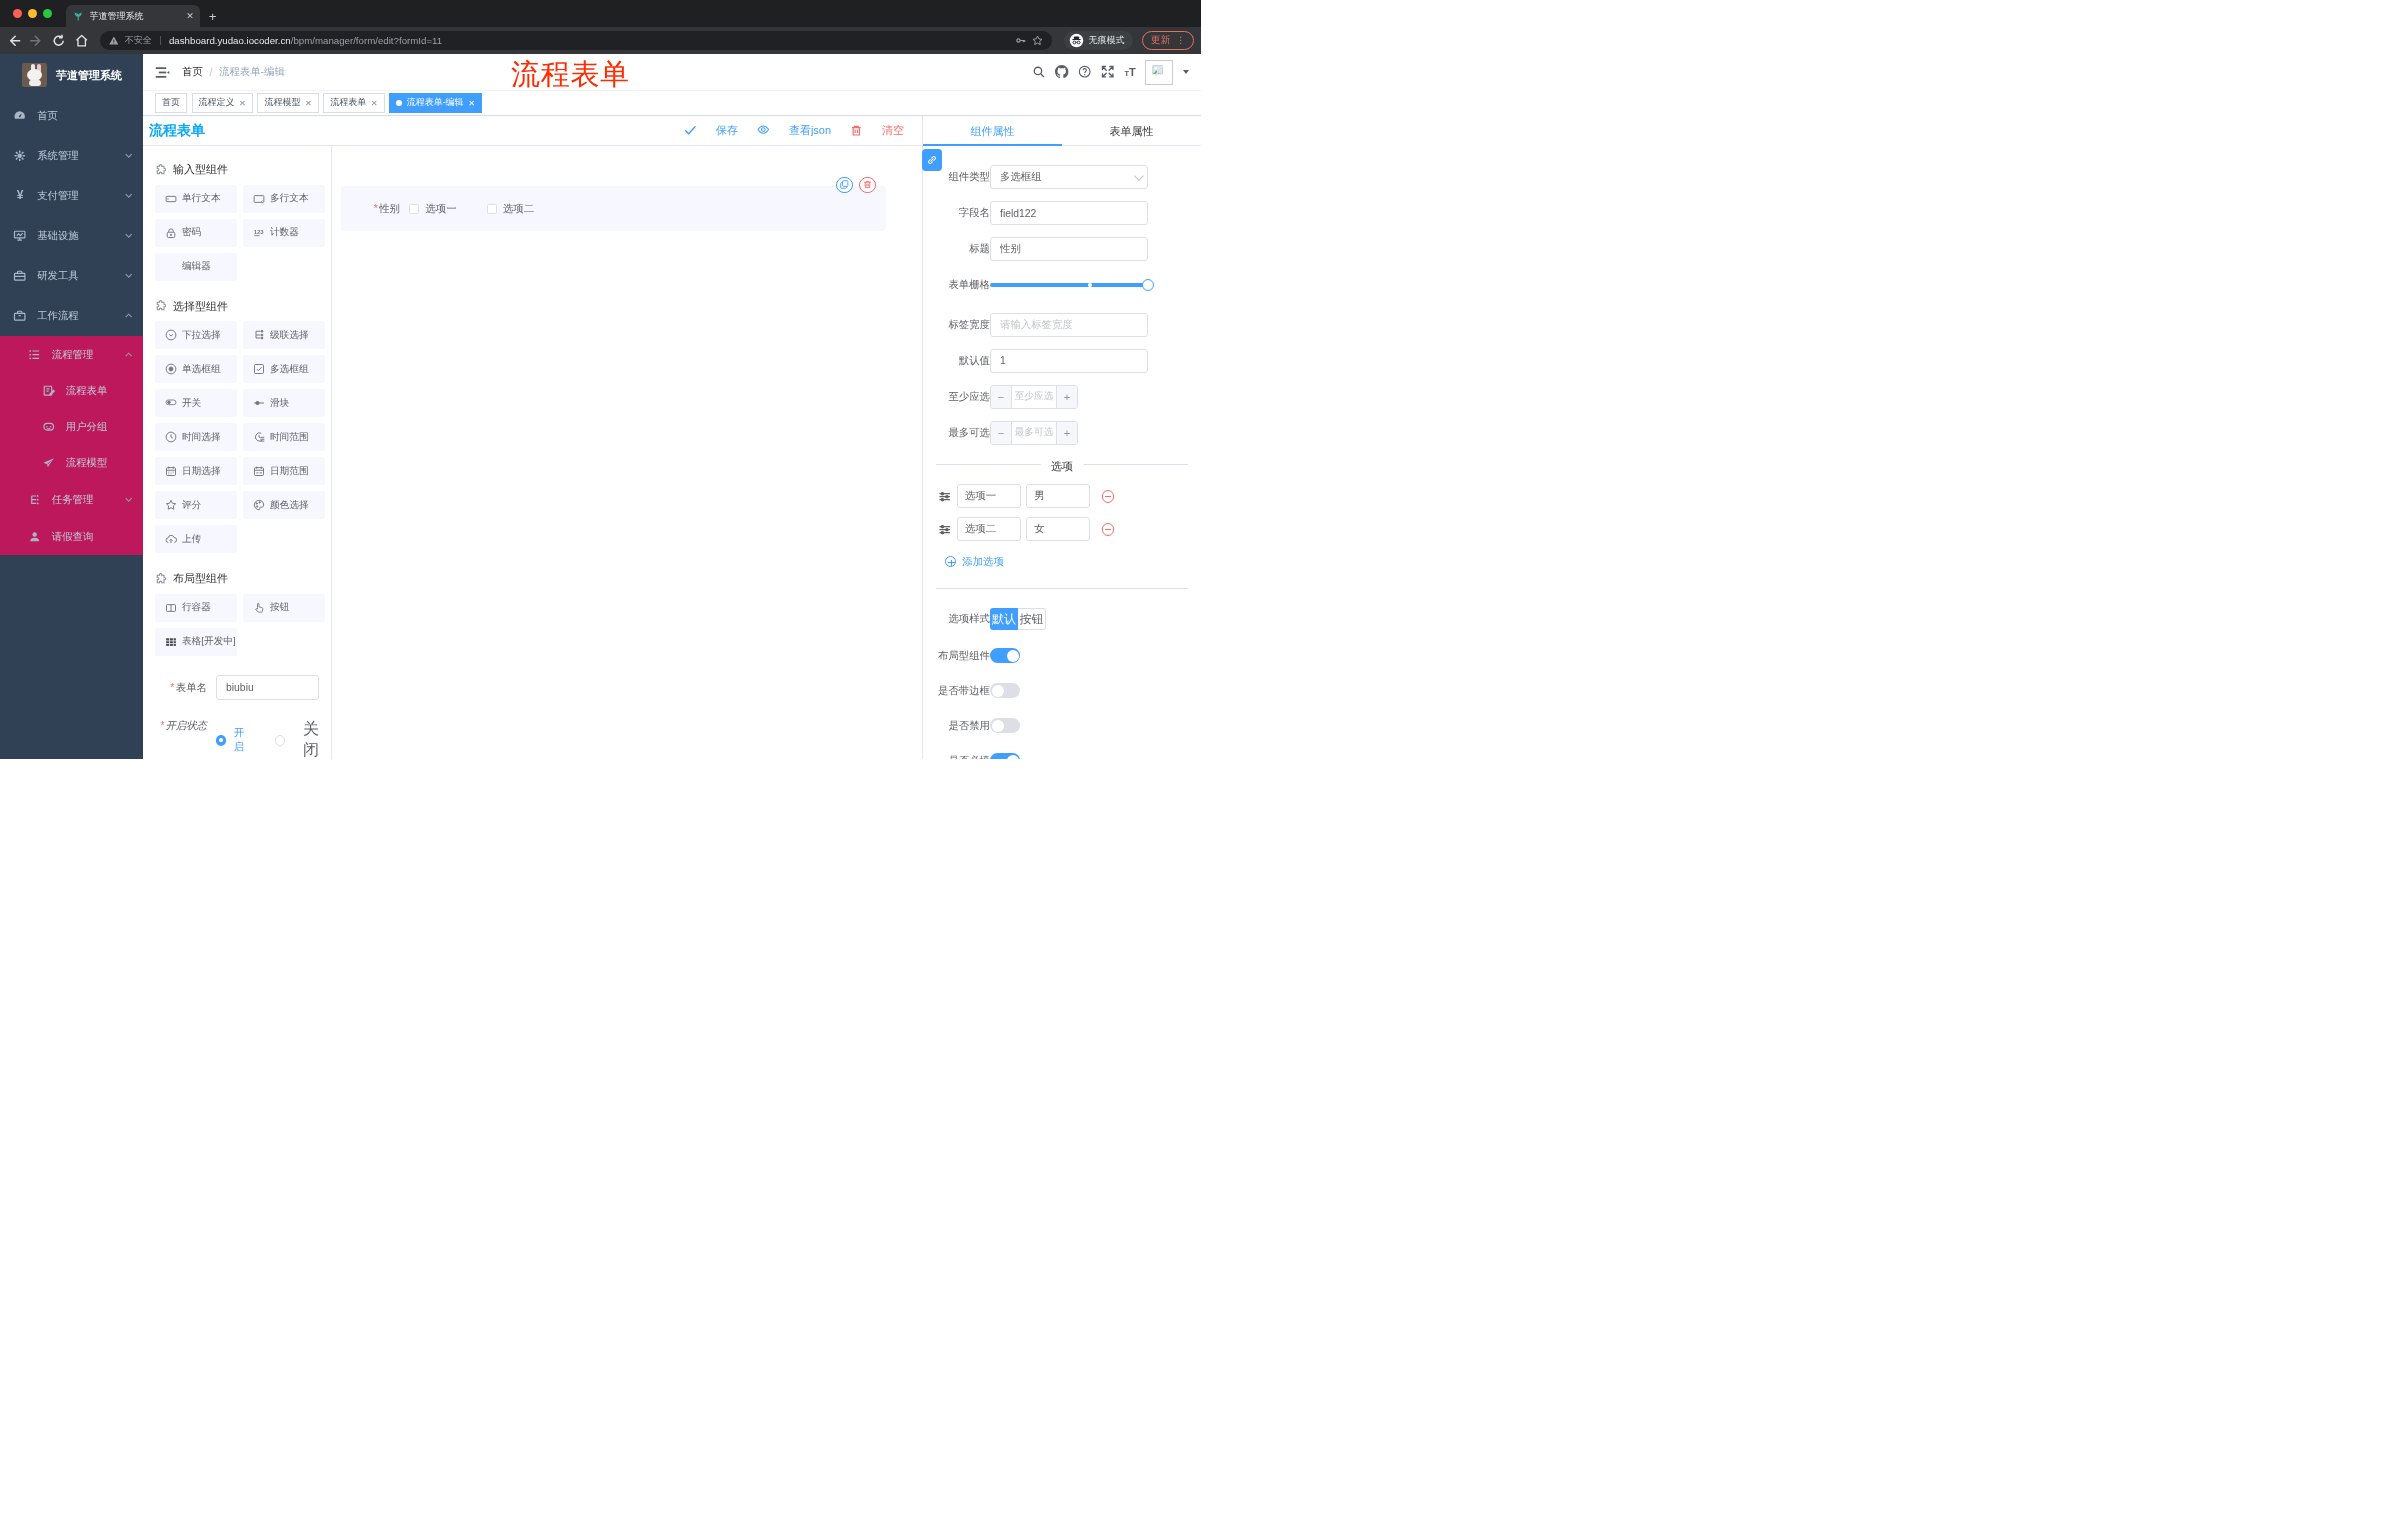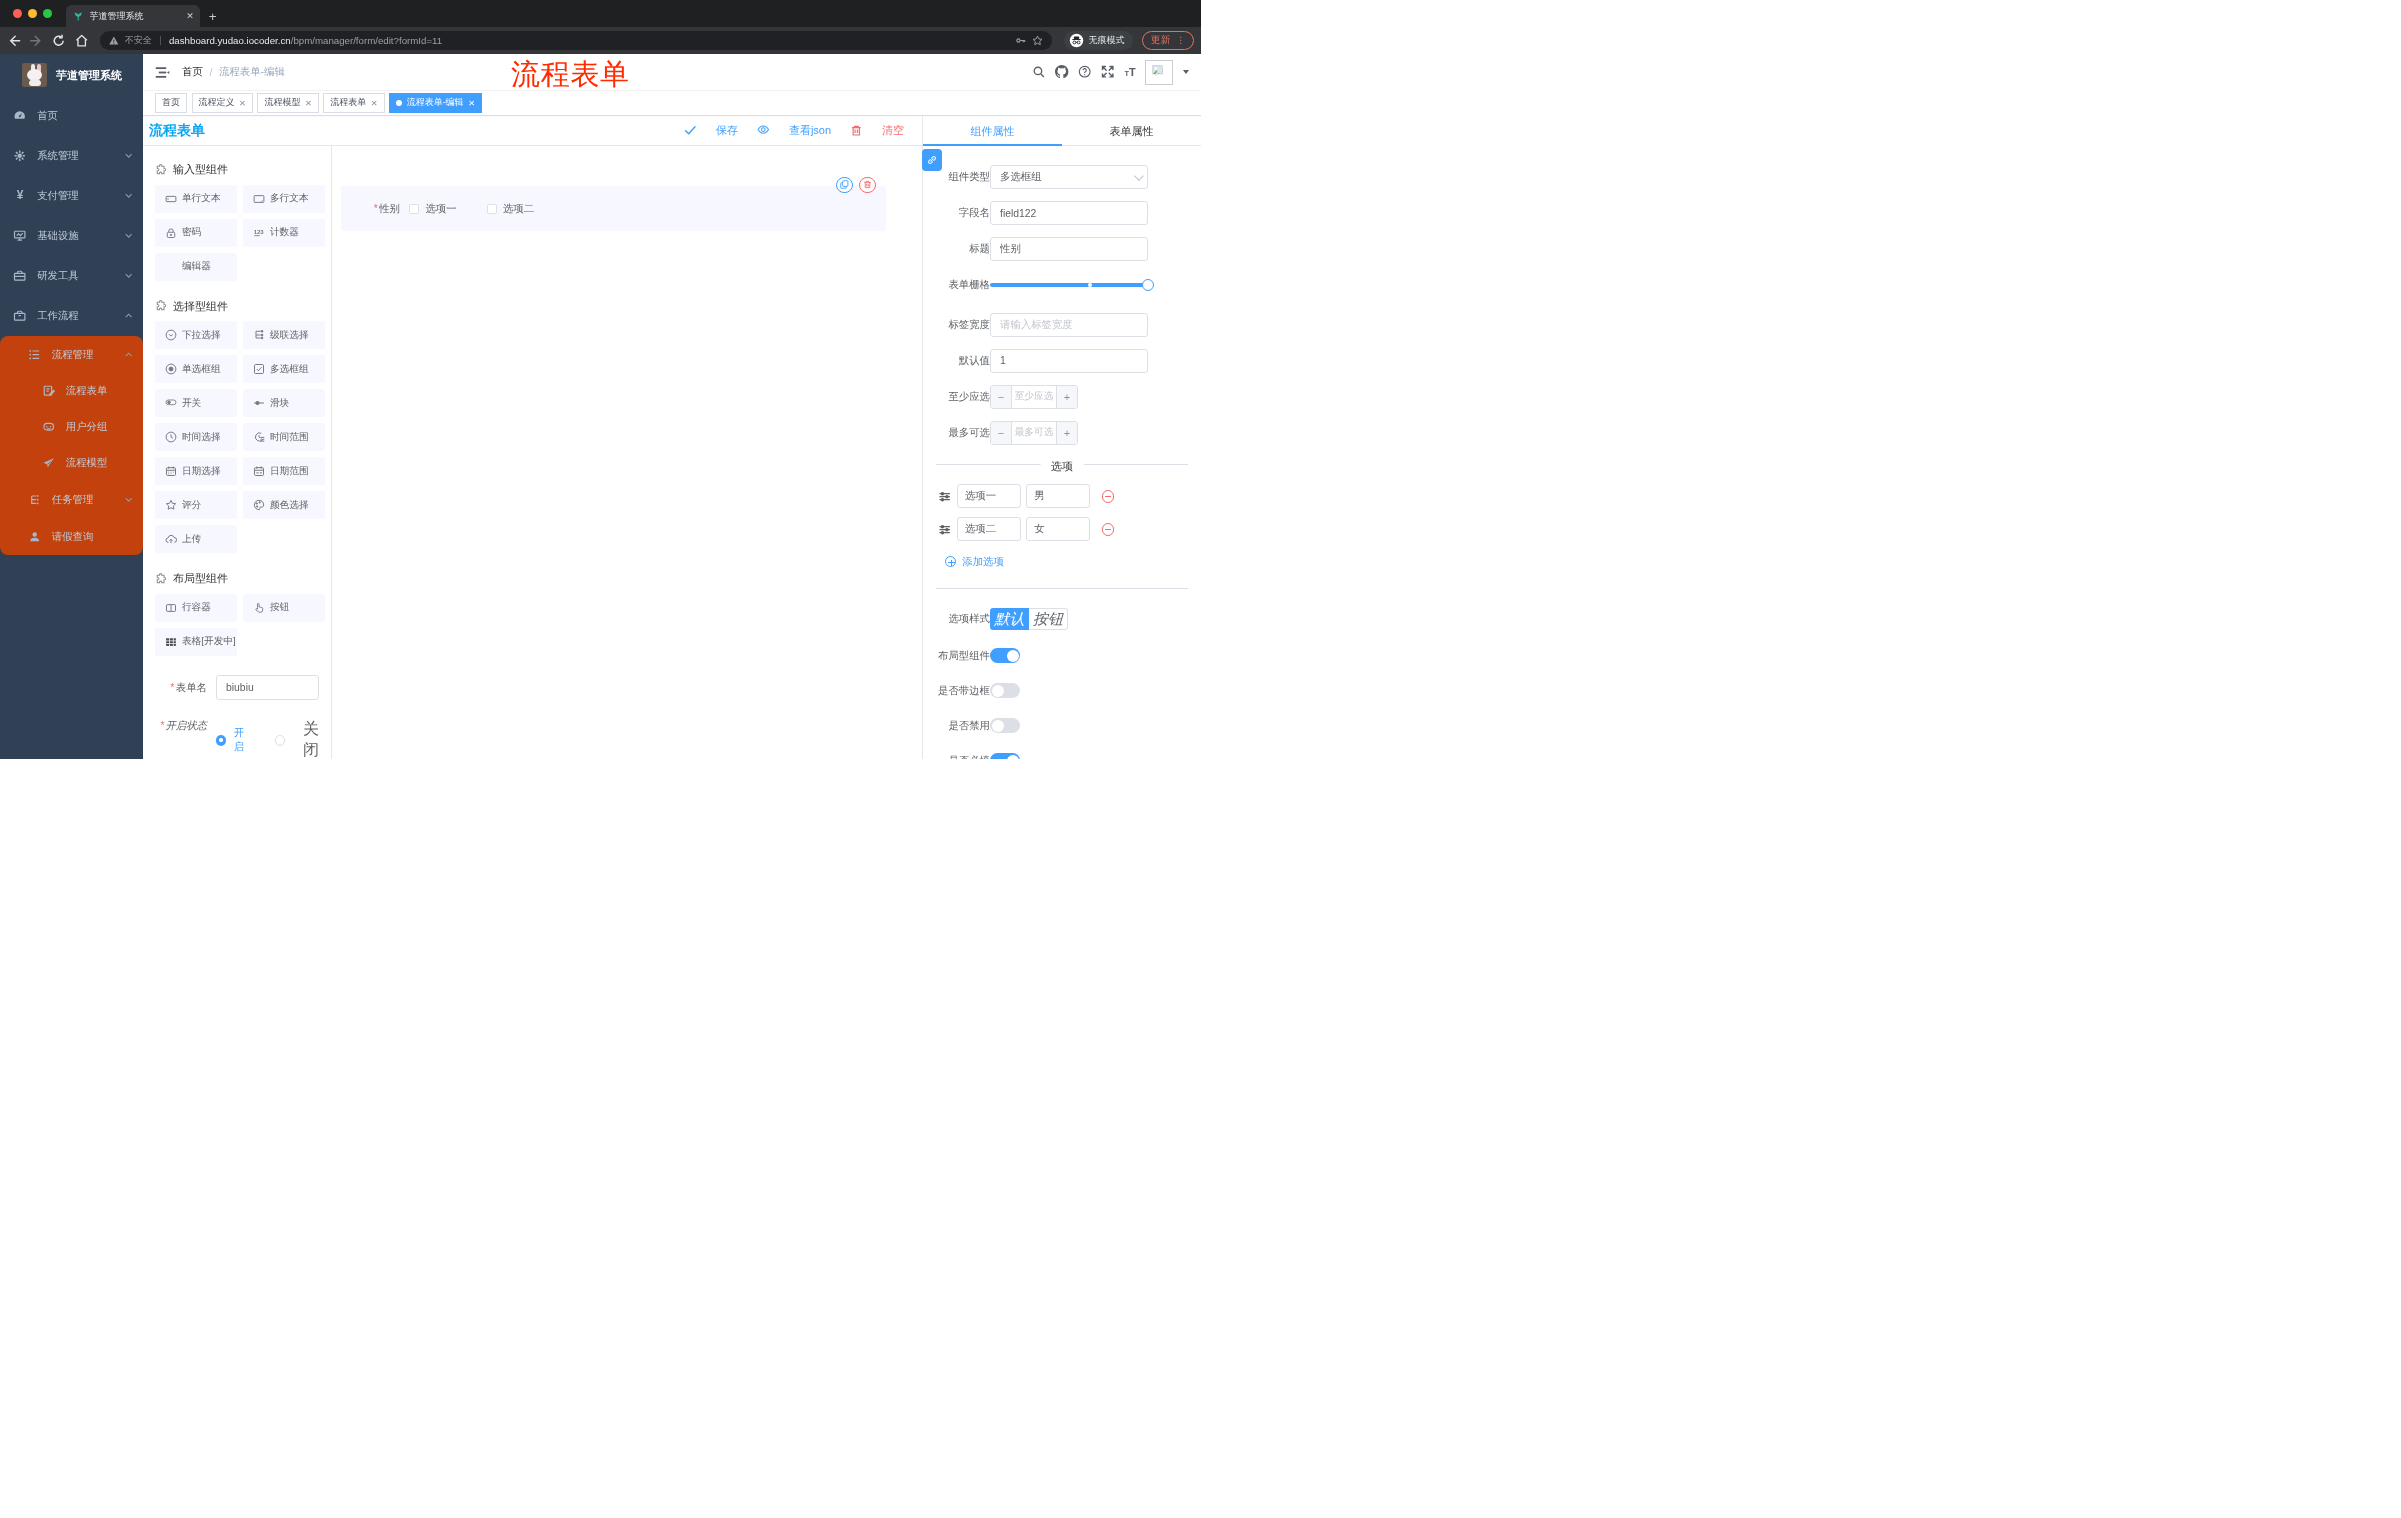--- a/index.html
+++ b/index.html
@@ -39,21 +39,21 @@
   .logo-img { width:25px; height:24px; border-radius:2.2px; background:#6b5a4e; position:relative; overflow:hidden; }
   .logo-img .ear1,.logo-img .ear2{position:absolute;width:3.7px;height:9px;background:#efeaea;border-radius:2.2px;top:0.7px;}
   .logo-img .ear1{left:9px}.logo-img .ear2{left:15px;background:#e8c9cd}
   .logo-img .head{position:absolute;width:15px;height:12px;background:#f4f1f0;border-radius:50%;top:6px;left:5.2px;}
   .logo-img .body{position:absolute;width:12px;height:7.4px;background:#efecec;border-radius:50% 50% 3px 3px;top:15.6px;left:6.7px;}
   .logo-title { color:#fff; font-size:11px; font-weight:bold; }
   .mi { height:40px; display:flex; align-items:center; padding:0 10.4px 0 13.4px; font-size:10.4px; gap:10.4px; cursor:pointer; }
   .mi .ic { width:13.4px; height:13.4px; color:#a8b6c8; flex:0 0 auto; }
   .mi .lbl { flex:1; }
   .caret { width:7.4px; height:7.4px; color:#8c9bad; }
-  .submenu { background:#c2410c;border-radius:8px; }
+  .submenu { background:#be185d; }
   .mi.lv2 { height:37px; padding-left:28px; }
   .mi.lv3 { height:36px; padding-left:42px; font-size:10.4px; }
 
   .main { flex:1; display:flex; flex-direction:column; min-width:0; }
   .navbar { height:37px; background:#fff; display:flex; align-items:center; padding:0 12px; border-bottom:0.7px solid #f2f2f2; }
   .hamburger { width:15px; height:15px; color:#5a5e66; margin-right:12px; }
   .crumb { font-size:10.4px; display:flex; align-items:center; gap:6.7px; }
   .crumb-home { color:#303133; }
   .crumb-sep { color:#c0c4cc; }
   .crumb-cur { color:#97a8be; }
@@ -161,21 +161,21 @@
   .opt-row .drag { width:13.4px; height:13.4px; color:#606266; flex:0 0 auto; cursor:grab; }
   .opt-input { width:64px; height:24px; border:0.7px solid #dcdfe6; border-radius:3px; padding:0 7.4px; font-size:10.4px; color:#606266; }
   .rm-circ { width:12.6px; height:12.6px; border-radius:50%; border:1.1px solid #f56c6c; position:relative; margin-left:6.7px; cursor:pointer; flex:0 0 auto;}
   .rm-circ::after { content:""; position:absolute; left:2.2px; right:2.2px; top:4.5px; height:1.1px; background:#f56c6c; }
   .add-opt { display:flex; align-items:center; gap:6px; color:#409eff; font-size:10.4px; padding-left:16.3px; margin:13.4px 0 7.4px; cursor:pointer; }
   .add-circ { width:11px; height:11px; border-radius:50%; border:1.1px solid #409eff; position:relative; }
   .add-circ::before, .add-circ::after { content:""; position:absolute; background:#409eff; }
   .add-circ::before { left:4.8px; top:2.2px; width:1.1px; height:6.7px; }
   .add-circ::after { left:2.2px; top:4.8px; width:6.7px; height:1.1px; }
   .seg { display:flex; }
-  .seg-item { width:39px; height:22px; display:flex; align-items:center; justify-content:center; font-size:15px; cursor:pointer;font-style:italic; }
+  .seg-item { width:28px; height:22px; display:flex; align-items:center; justify-content:center; font-size:12px; cursor:pointer; }
   .seg-item.on { background:#409eff; color:#fff; border-radius:3px 0 0 3px; }
   .seg-item.offseg { border:0.7px solid #dcdfe6; border-left:none; border-radius:0 3px 3px 0; color:#606266; background:#fff; }
   .swrow { margin-bottom:20px; }
   .sw { width:30px; height:15px; border-radius:7.4px; position:relative; cursor:pointer; }
   .sw.on { background:#409eff; }
   .sw.off { background:#dcdfe6; }
   .sw .knob { position:absolute; top:1.5px; width:12px; height:12px; border-radius:50%; background:#fff; }
   .sw.on .knob { right:1.5px; } .sw.off .knob { left:1.5px; }
 
   .annotation { position:absolute; left:511px; top:55px; font-size:29px; font-weight:500;

